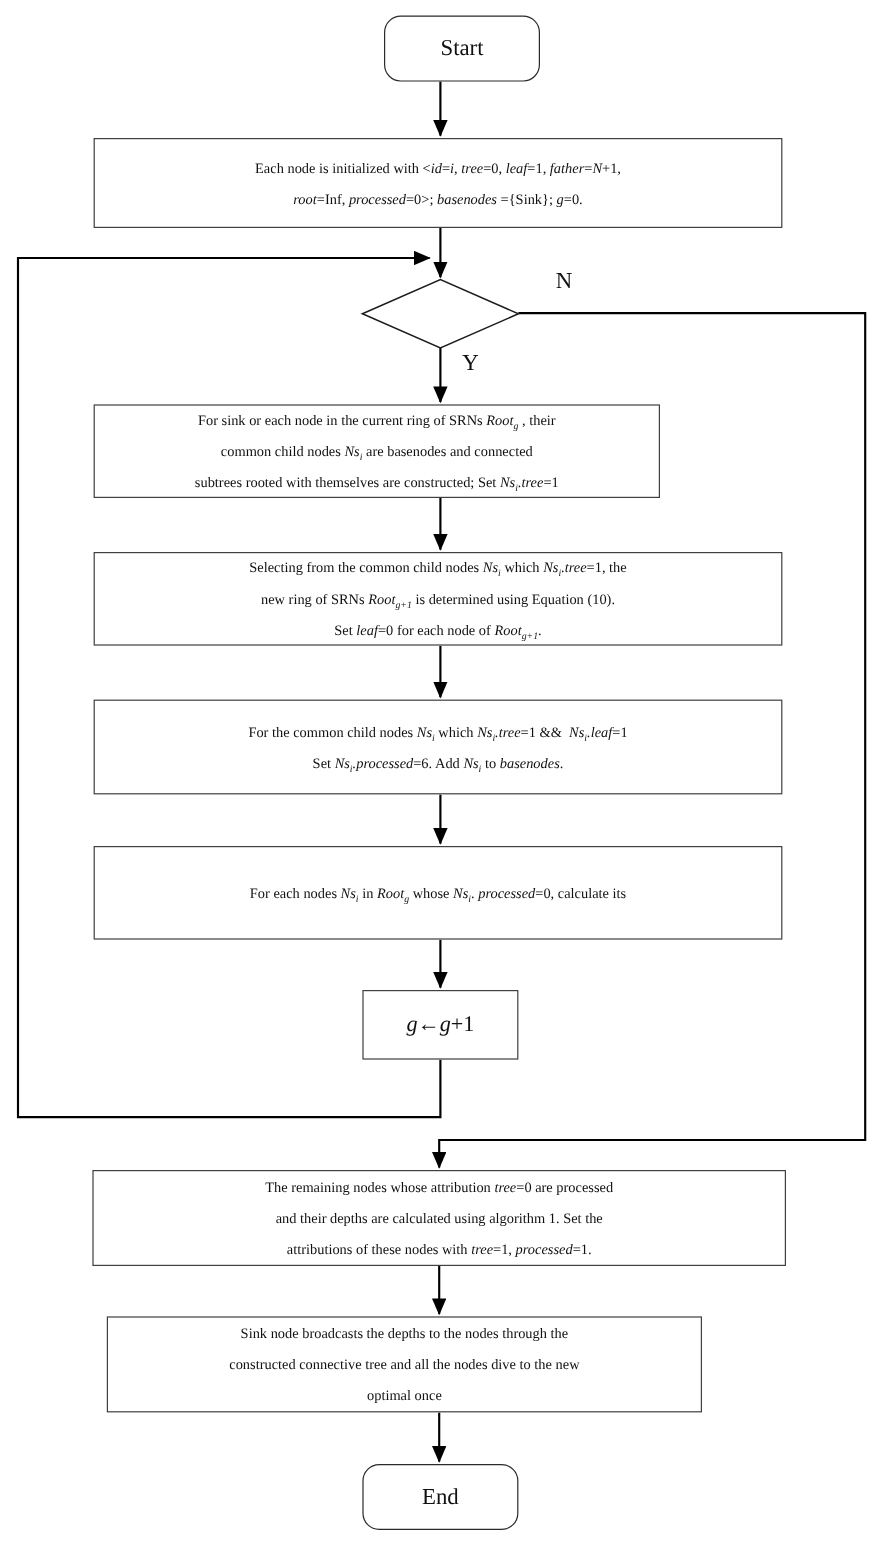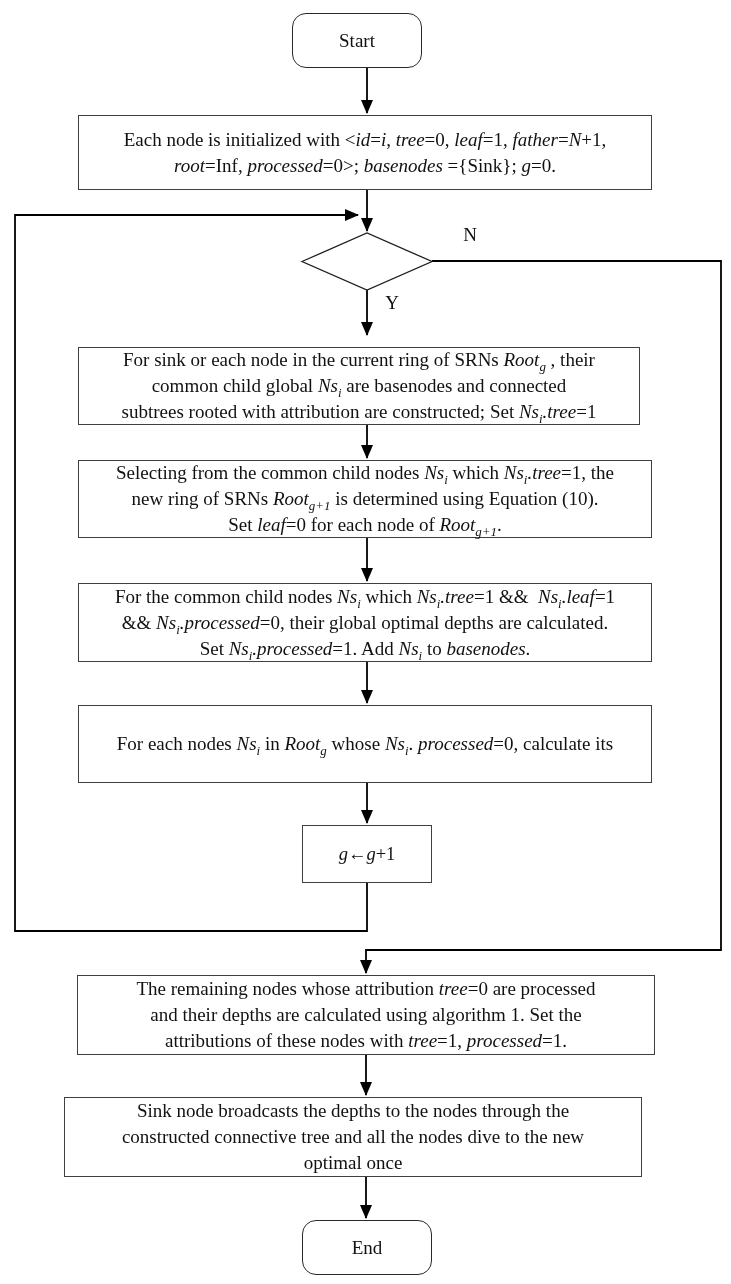--- a/index.html
+++ b/index.html
@@ -1,36 +1,36 @@
 <!DOCTYPE html>
 <html><head>
 <meta charset="utf-8">
 <style>
   html,body{margin:0;padding:0;background:#fff;}
   #stage{position:relative;width:731px;height:1284px;background:#fff;
          font-family:"Liberation Serif","DejaVu Serif",serif;color:#111;overflow:hidden;}
   #wires{position:absolute;left:0;top:0;width:731px;height:1284px;}
   .node{position:absolute;box-sizing:border-box;background:#fff;border:1.4px solid #3f3f3f;
         display:flex;flex-direction:column;align-items:center;justify-content:center;
-        font-size:19px;line-height:26px;text-align:center;}
+        font-size:12px;line-height:26px;text-align:center;}
   .terminal{border:1.4px solid #2a2a2a;border-radius:14px;font-size:19px;}
   .tline{white-space:nowrap;}
   sub{font-size:.68em;line-height:0;}
   .edge-label{position:absolute;font-size:19px;background:transparent;}
   
-  #start  {left:292px;top:13px;  width:130px;height:55px;}
+  #start  {left:320px;top:13px;  width:130px;height:55px;}
   #init   {left:78px; top:115px; width:574px;height:75px;}
   #decide {left:302px;top:233px; width:130px;height:57px;border:none;background:transparent;font-size:18.5px;}
-  #box1   {left:78px; top:337px; width:562px;height:78px;margin-top:10px;}
+  #box1   {left:78px; top:337px; width:472px;height:78px;}
   #box2   {left:78px; top:460px; width:574px;height:78px;}
   #box3   {left:78px; top:583px; width:574px;height:79px;}
   #box4   {left:78px; top:705px; width:574px;height:78px;}
   #box5   {left:302px;top:825px; width:130px;height:58px;font-size:18.5px;}
   #box6   {left:77px; top:975px; width:578px;height:80px;}
-  #box7   {left:64px; top:1097px;width:578px;height:80px;}
+  #box7   {left:89px; top:1097px;width:496px;height:80px;}
   #end    {left:302px;top:1220px;width:130px;height:55px;}
   #lblN   {left:452px;top:224px;width:36px;text-align:center;}
   #lblY   {left:377px;top:292px;width:30px;text-align:center;}
 </style>
 </head>
 <body>
 
 <div id="stage">
 
   <svg id="wires" viewBox="0 0 731 1284" fill="none" stroke="#000" stroke-width="1.8">
@@ -61,34 +61,33 @@
       <div class="tline"><span>Each node is initialized with &lt;</span><span style="font-style: italic;">id</span><span>=</span><span style="font-style: italic;">i</span><span>, </span><span style="font-style: italic;">tree</span><span>=0, </span><span style="font-style: italic;">leaf</span><span>=1, </span><span style="font-style: italic;">father</span><span>=</span><span style="font-style: italic;">N</span><span>+1,</span></div>
       <div class="tline"><span style="font-style: italic;">root</span><span>=Inf, </span><span style="font-style: italic;">processed</span><span>=0&gt;; </span><span style="font-style: italic;">basenodes</span><span> ={Sink}; </span><span style="font-style: italic;">g</span><span>=0.</span></div>
     </div>
 
 
   <div id="lblN" class="edge-label">N</div>
   <div id="lblY" class="edge-label">Y</div>
 
   <div id="box1" class="node">
       <div class="tline"><span>For sink or each node in the current ring of SRNs </span><span style="font-style: italic;">Root</span><sub style="font-style: italic;">g</sub><span> , their</span></div>
-      <div class="tline"><span>common child global </span><span style="font-style: italic;">Ns</span><sub style="font-style: italic;">i</sub><span> are basenodes and connected</span></div>
-      <div class="tline"><span>subtrees rooted with attribution are constructed; Set </span><span style="font-style: italic;">Ns</span><sub style="font-style: italic;">i</sub><span style="font-style: italic;">.tree</span><span>=1</span></div>
+      <div class="tline"><span>common child nodes </span><span style="font-style: italic;">Ns</span><sub style="font-style: italic;">i</sub><span> are basenodes and connected</span></div>
+      <div class="tline"><span>subtrees rooted with themselves are constructed; Set </span><span style="font-style: italic;">Ns</span><sub style="font-style: italic;">i</sub><span style="font-style: italic;">.tree</span><span>=1</span></div>
     </div>
 
   <div id="box2" class="node">
       <div class="tline"><span>Selecting from the common child nodes </span><span style="font-style: italic;">Ns</span><sub style="font-style: italic;">i</sub><span> which </span><span style="font-style: italic;">Ns</span><sub style="font-style: italic;">i</sub><span style="font-style: italic;">.tree</span><span>=1, the</span></div>
       <div class="tline"><span>new ring of SRNs </span><span style="font-style: italic;">Root</span><sub style="font-style: italic;">g+1</sub><span> is determined using Equation (10).</span></div>
       <div class="tline"><span>Set </span><span style="font-style: italic;">leaf</span><span>=0 for each node of </span><span style="font-style: italic;">Root</span><sub style="font-style: italic;">g+1</sub><span>.</span></div>
     </div>
 
   <div id="box3" class="node">
       <div class="tline"><span>For the common child nodes </span><span style="font-style: italic;">Ns</span><sub style="font-style: italic;">i</sub><span> which </span><span style="font-style: italic;">Ns</span><sub style="font-style: italic;">i</sub><span style="font-style: italic;">.tree</span><span>=1 &amp;&amp;&nbsp; </span><span style="font-style: italic;">Ns</span><sub style="font-style: italic;">i</sub><span style="font-style: italic;">.leaf</span><span>=1</span></div>
-      <div class="tline"><span>&amp;&amp; </span><span style="font-style: italic;">Ns</span><sub style="font-style: italic;">i</sub><span style="font-style: italic;">.processed</span><span>=0, their global optimal depths are calculated.</span></div>
-      <div class="tline"><span>Set </span><span style="font-style: italic;">Ns</span><sub style="font-style: italic;">i</sub><span style="font-style: italic;">.processed</span><span>=1. Add </span><span style="font-style: italic;">Ns</span><sub style="font-style: italic;">i</sub><span> to </span><span style="font-style: italic;">basenodes</span><span>.</span></div>
+      <div class="tline"><span>Set </span><span style="font-style: italic;">Ns</span><sub style="font-style: italic;">i</sub><span style="font-style: italic;">.processed</span><span>=6. Add </span><span style="font-style: italic;">Ns</span><sub style="font-style: italic;">i</sub><span> to </span><span style="font-style: italic;">basenodes</span><span>.</span></div>
     </div>
 
   <div id="box4" class="node">
       <div class="tline"><span>For each nodes </span><span style="font-style: italic;">Ns</span><sub style="font-style: italic;">i</sub><span> in </span><span style="font-style: italic;">Root</span><sub style="font-style: italic;">g</sub><span> whose </span><span style="font-style: italic;">Ns</span><sub style="font-style: italic;">i</sub><span>. </span><span style="font-style: italic;">processed</span><span>=0, calculate its</span></div>
     </div>
 
   <div id="box5" class="node">
       <div class="tline"><span style="font-style: italic;">g</span><span>←</span><span style="font-style: italic;">g</span><span>+1</span></div>
     </div>
 

